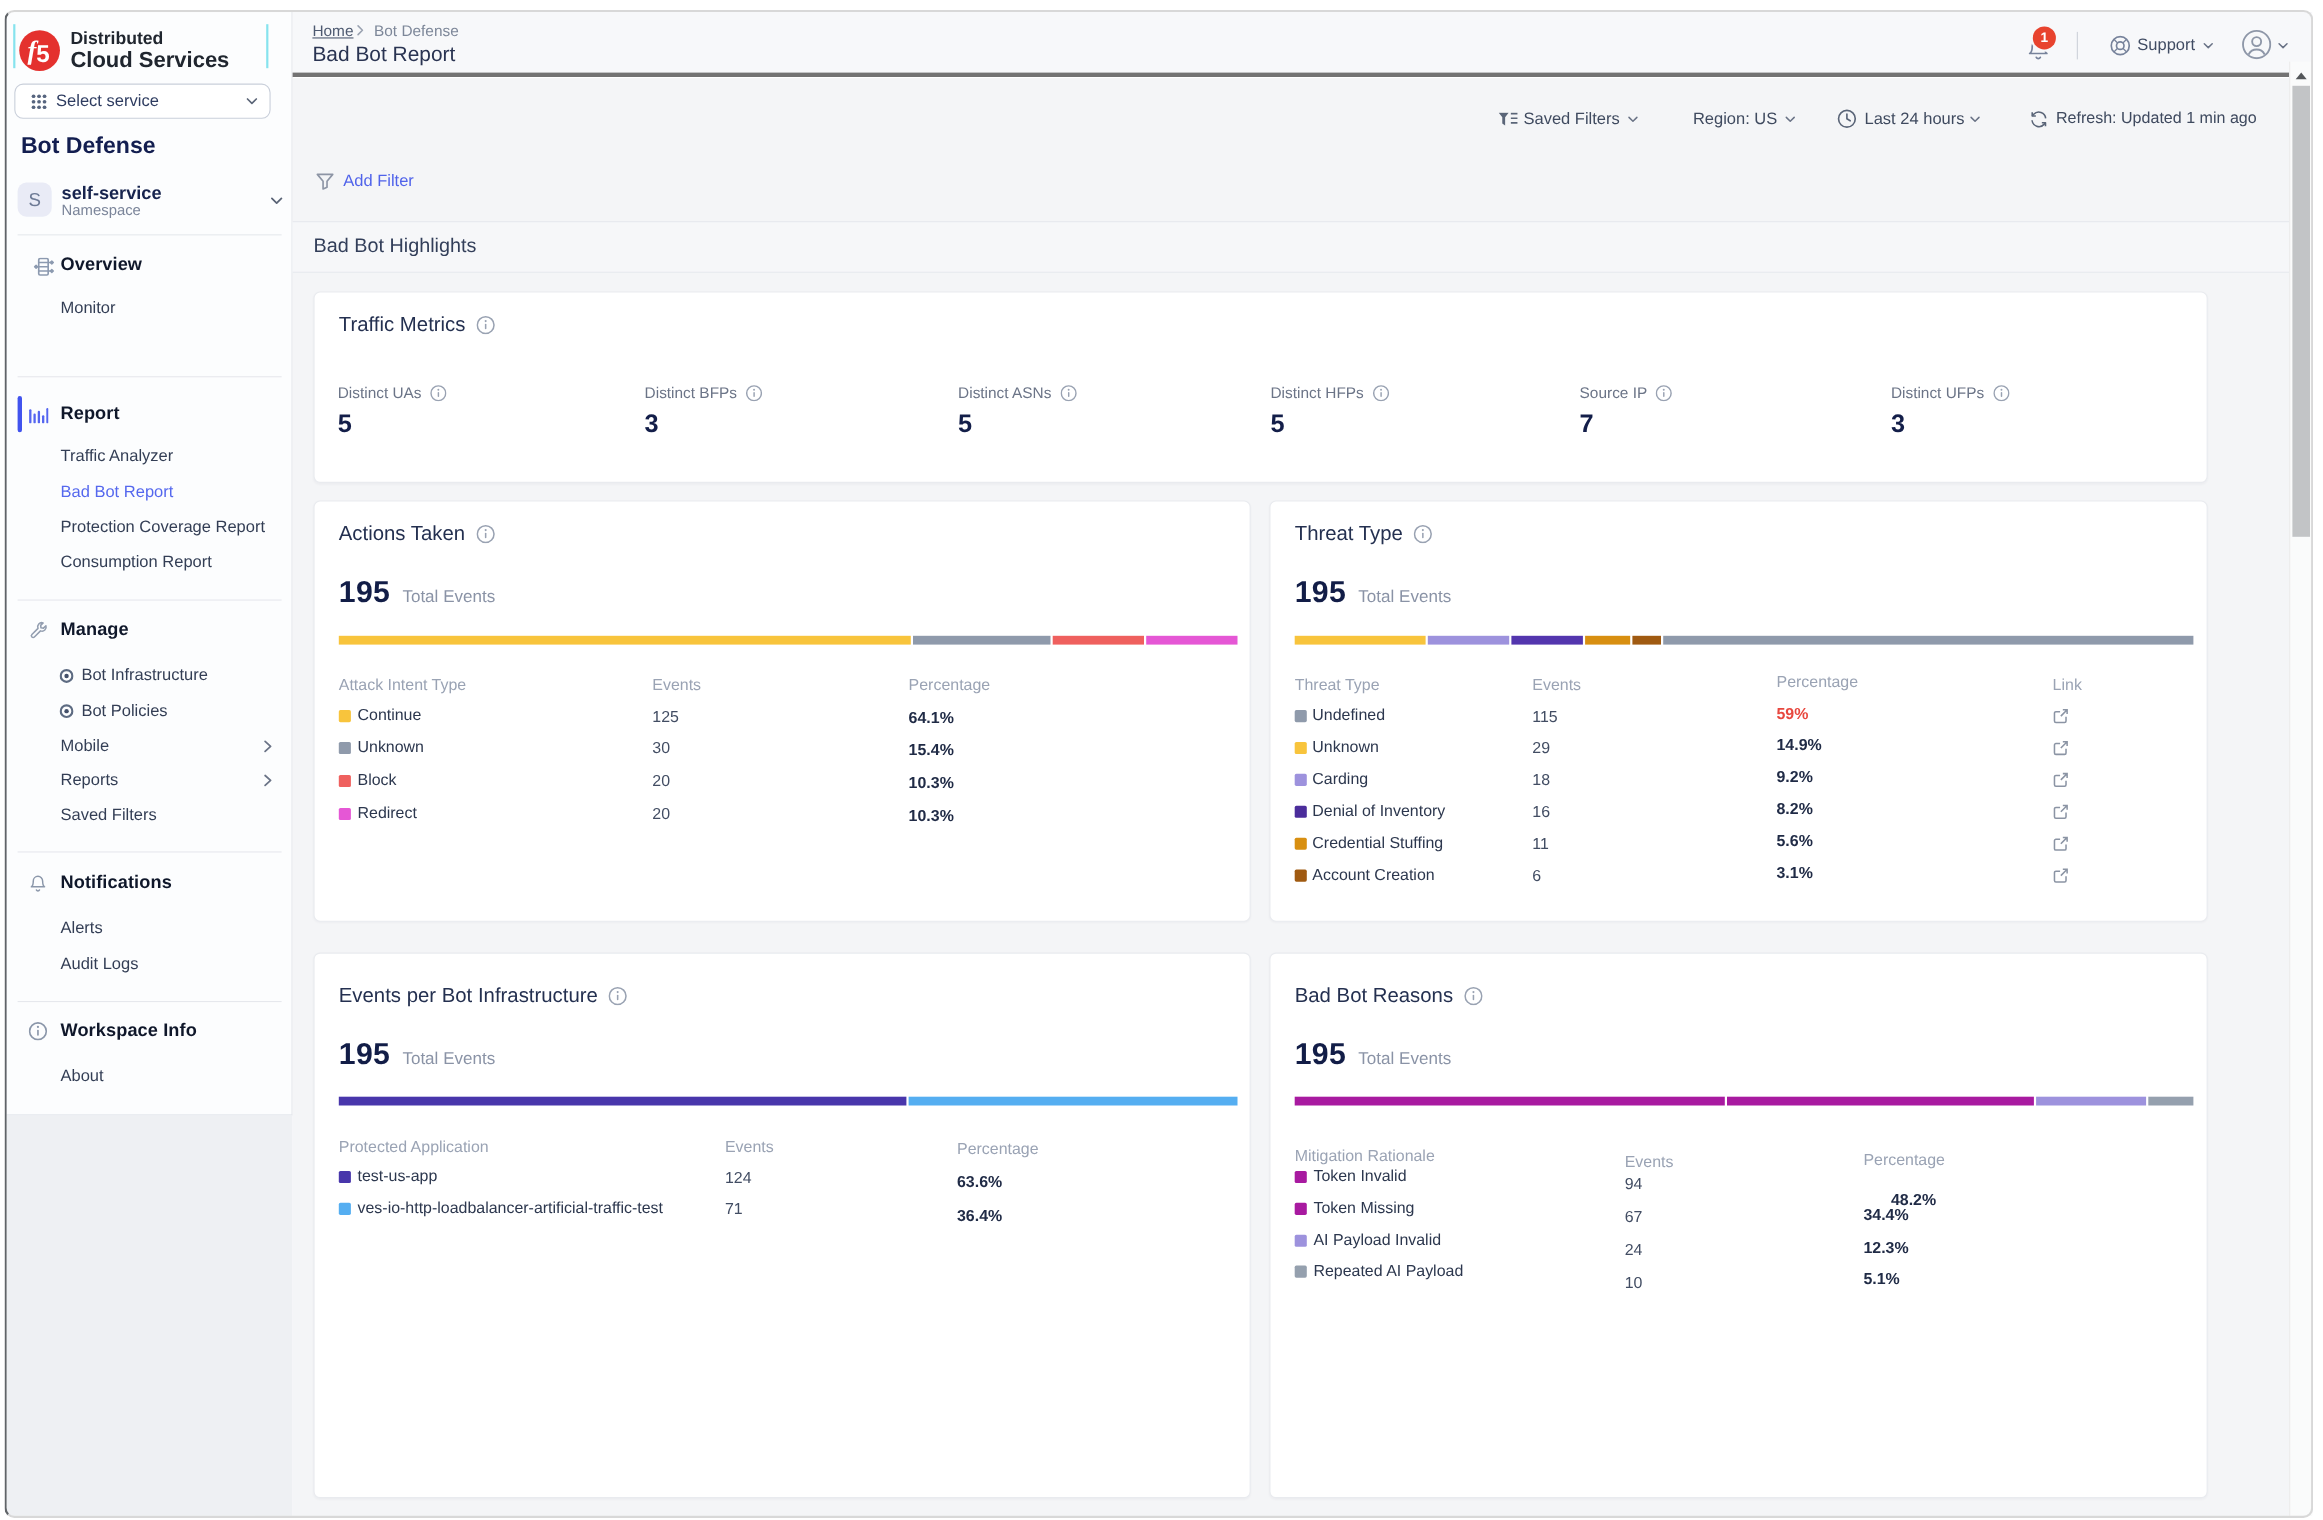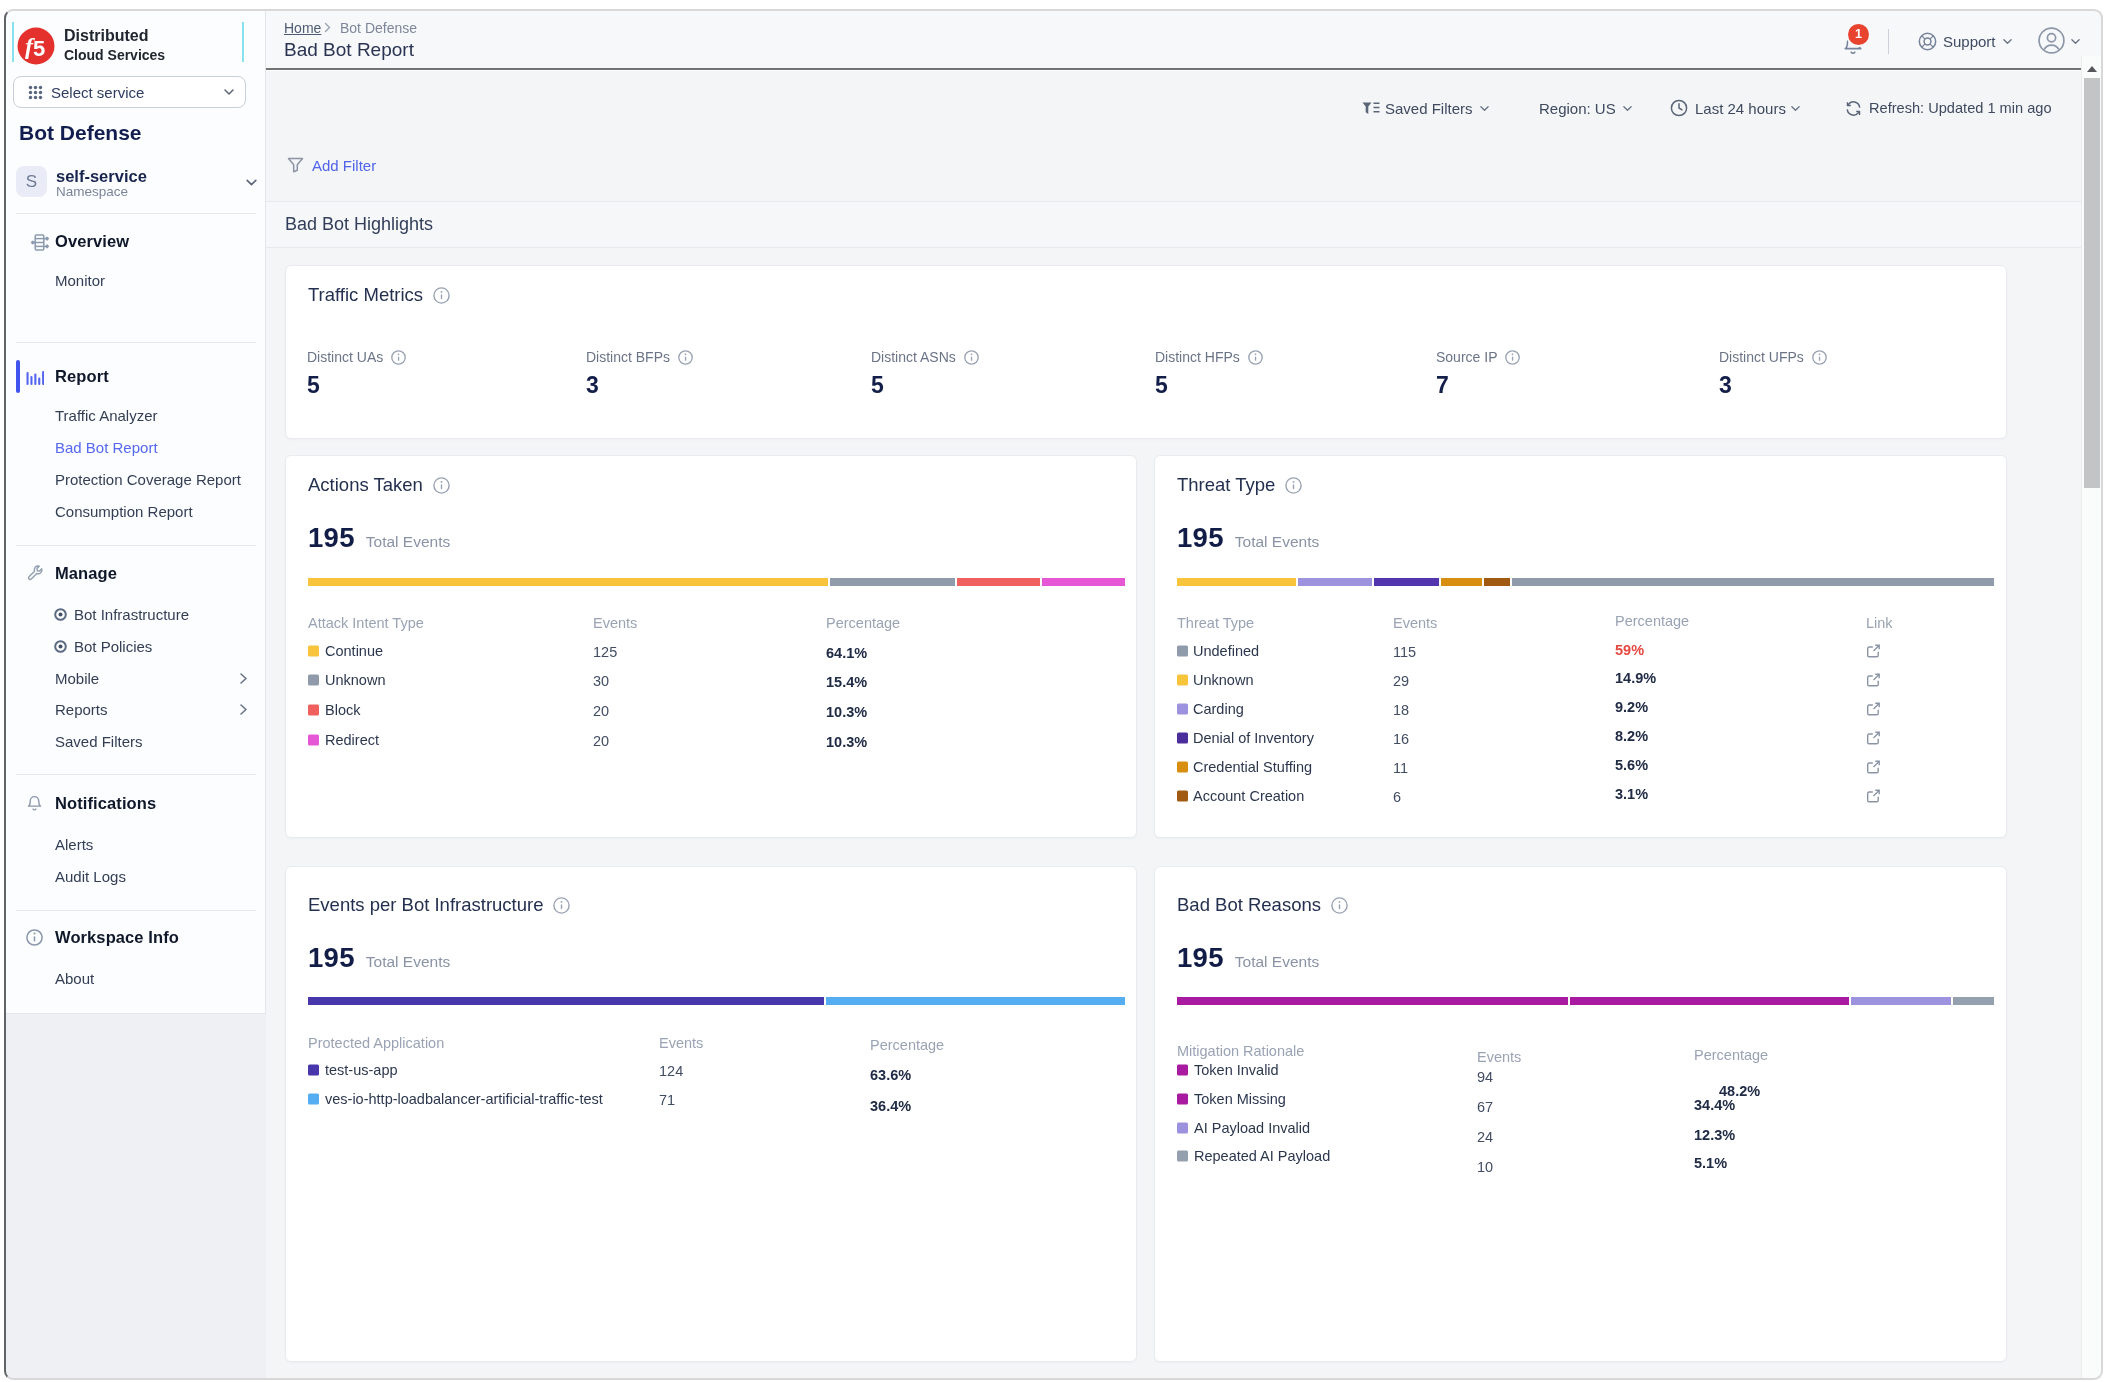--- a/index.html
+++ b/index.html
@@ -12,21 +12,21 @@
 
 
 #sidebar { position:absolute; left:6px; top:11px; width:260px; height:1367px; background:#eef0f3; }
 #sidenav { position:absolute; left:0; top:0; width:260px; height:1003px; background:#fcfdfe; border-bottom:1px solid #e3e6eb; border-right:1px solid #e2e5ea; }
 .sdiv { position:absolute; left:10px; width:240px; border-top:1px solid #e6e8ed; }
 .navhead { font-size:16.5px; font-weight:bold; color:#0f172a; letter-spacing:.1px; }
 .navitem { font-size:15px; color:#333e55; }
 .cyan { position:absolute; width:2px; background:#86e3ee; }
 
 
-#header { position:absolute; left:266px; top:11px; width:1836px; height:59px; background:#f7f8fa; border-bottom:2px solid #737373; }
+#header { position:absolute; left:266px; top:11px; width:1836px; height:59px; background:#f7f8fa; border-bottom:4px solid #737373; }
 #content { position:absolute; left:266px; top:71px; width:1836px; height:1307px; background:#f4f5f7; }
 
 
 .panel { position:absolute; background:#fff; border:1px solid #e9ebef; border-radius:6px; box-shadow:0 1px 2px rgba(20,30,60,.03); }
 .ptitle { position:absolute; left:22px; top:18px; display:flex; align-items:center; gap:10px; font-size:18.5px; color:#243050; }
 .bignum { position:absolute; left:22px; display:flex; align-items:baseline; gap:11px; }
 .bignum b { font-size:27.5px; font-weight:bold; color:#121d47; letter-spacing:.3px; }
 .bignum span { font-size:15.5px; color:#8a93a6; }
 .bar { position:absolute; left:22px; height:8px; display:flex; gap:2px; }
 .bar div { height:8px; }
@@ -55,21 +55,21 @@
     <div id="sidenav">
       <div class="cyan" style="left:6px; top:11px; height:40px;"></div>
       <div class="cyan" style="left:236px; top:11px; height:40px;"></div>
 
       <svg class="abs" style="left:11px; top:16px;" width="38" height="38" viewBox="0 0 38 38">
         <circle cx="19" cy="19" r="18.5" fill="#e4312e"></circle>
         <text x="8" y="27" font-family="Liberation Serif, serif" font-style="italic" font-weight="bold" font-size="24" fill="#fff">f</text>
         <text x="16" y="29" font-family="Liberation Sans, sans-serif" font-weight="bold" font-size="22" fill="#fff">5</text>
       </svg>
       <div class="t" style="left:58px; top:25px; font-size:16px; font-weight:bold; color:#20262f;">Distributed</div>
-      <div class="t" style="left:58px; top:44px; font-size:14px; font-weight:bold; color:#20262f;">Cloud Services</div>
+      <div class="t" style="left:58px; top:44px; font-size:20px; font-weight:bold; color:#20262f;">Cloud Services</div>
 
       <div class="abs" style="left:7px; top:65px; width:233px; height:32px; background:#fff; border:1.5px solid #c9cfda; border-radius:8px;"></div>
       <svg class="abs" style="left:22px; top:74px;" width="15" height="15" viewBox="0 0 15 15">
         <g fill="#57657f">
           <circle cx="2.5" cy="2.5" r="1.7"></circle>
             <circle cx="7.5" cy="2.5" r="1.7"></circle>
             <circle cx="12.5" cy="2.5" r="1.7"></circle>
           <circle cx="2.5" cy="7.5" r="1.7"></circle>
             <circle cx="7.5" cy="7.5" r="1.7"></circle>
             <circle cx="12.5" cy="7.5" r="1.7"></circle>

